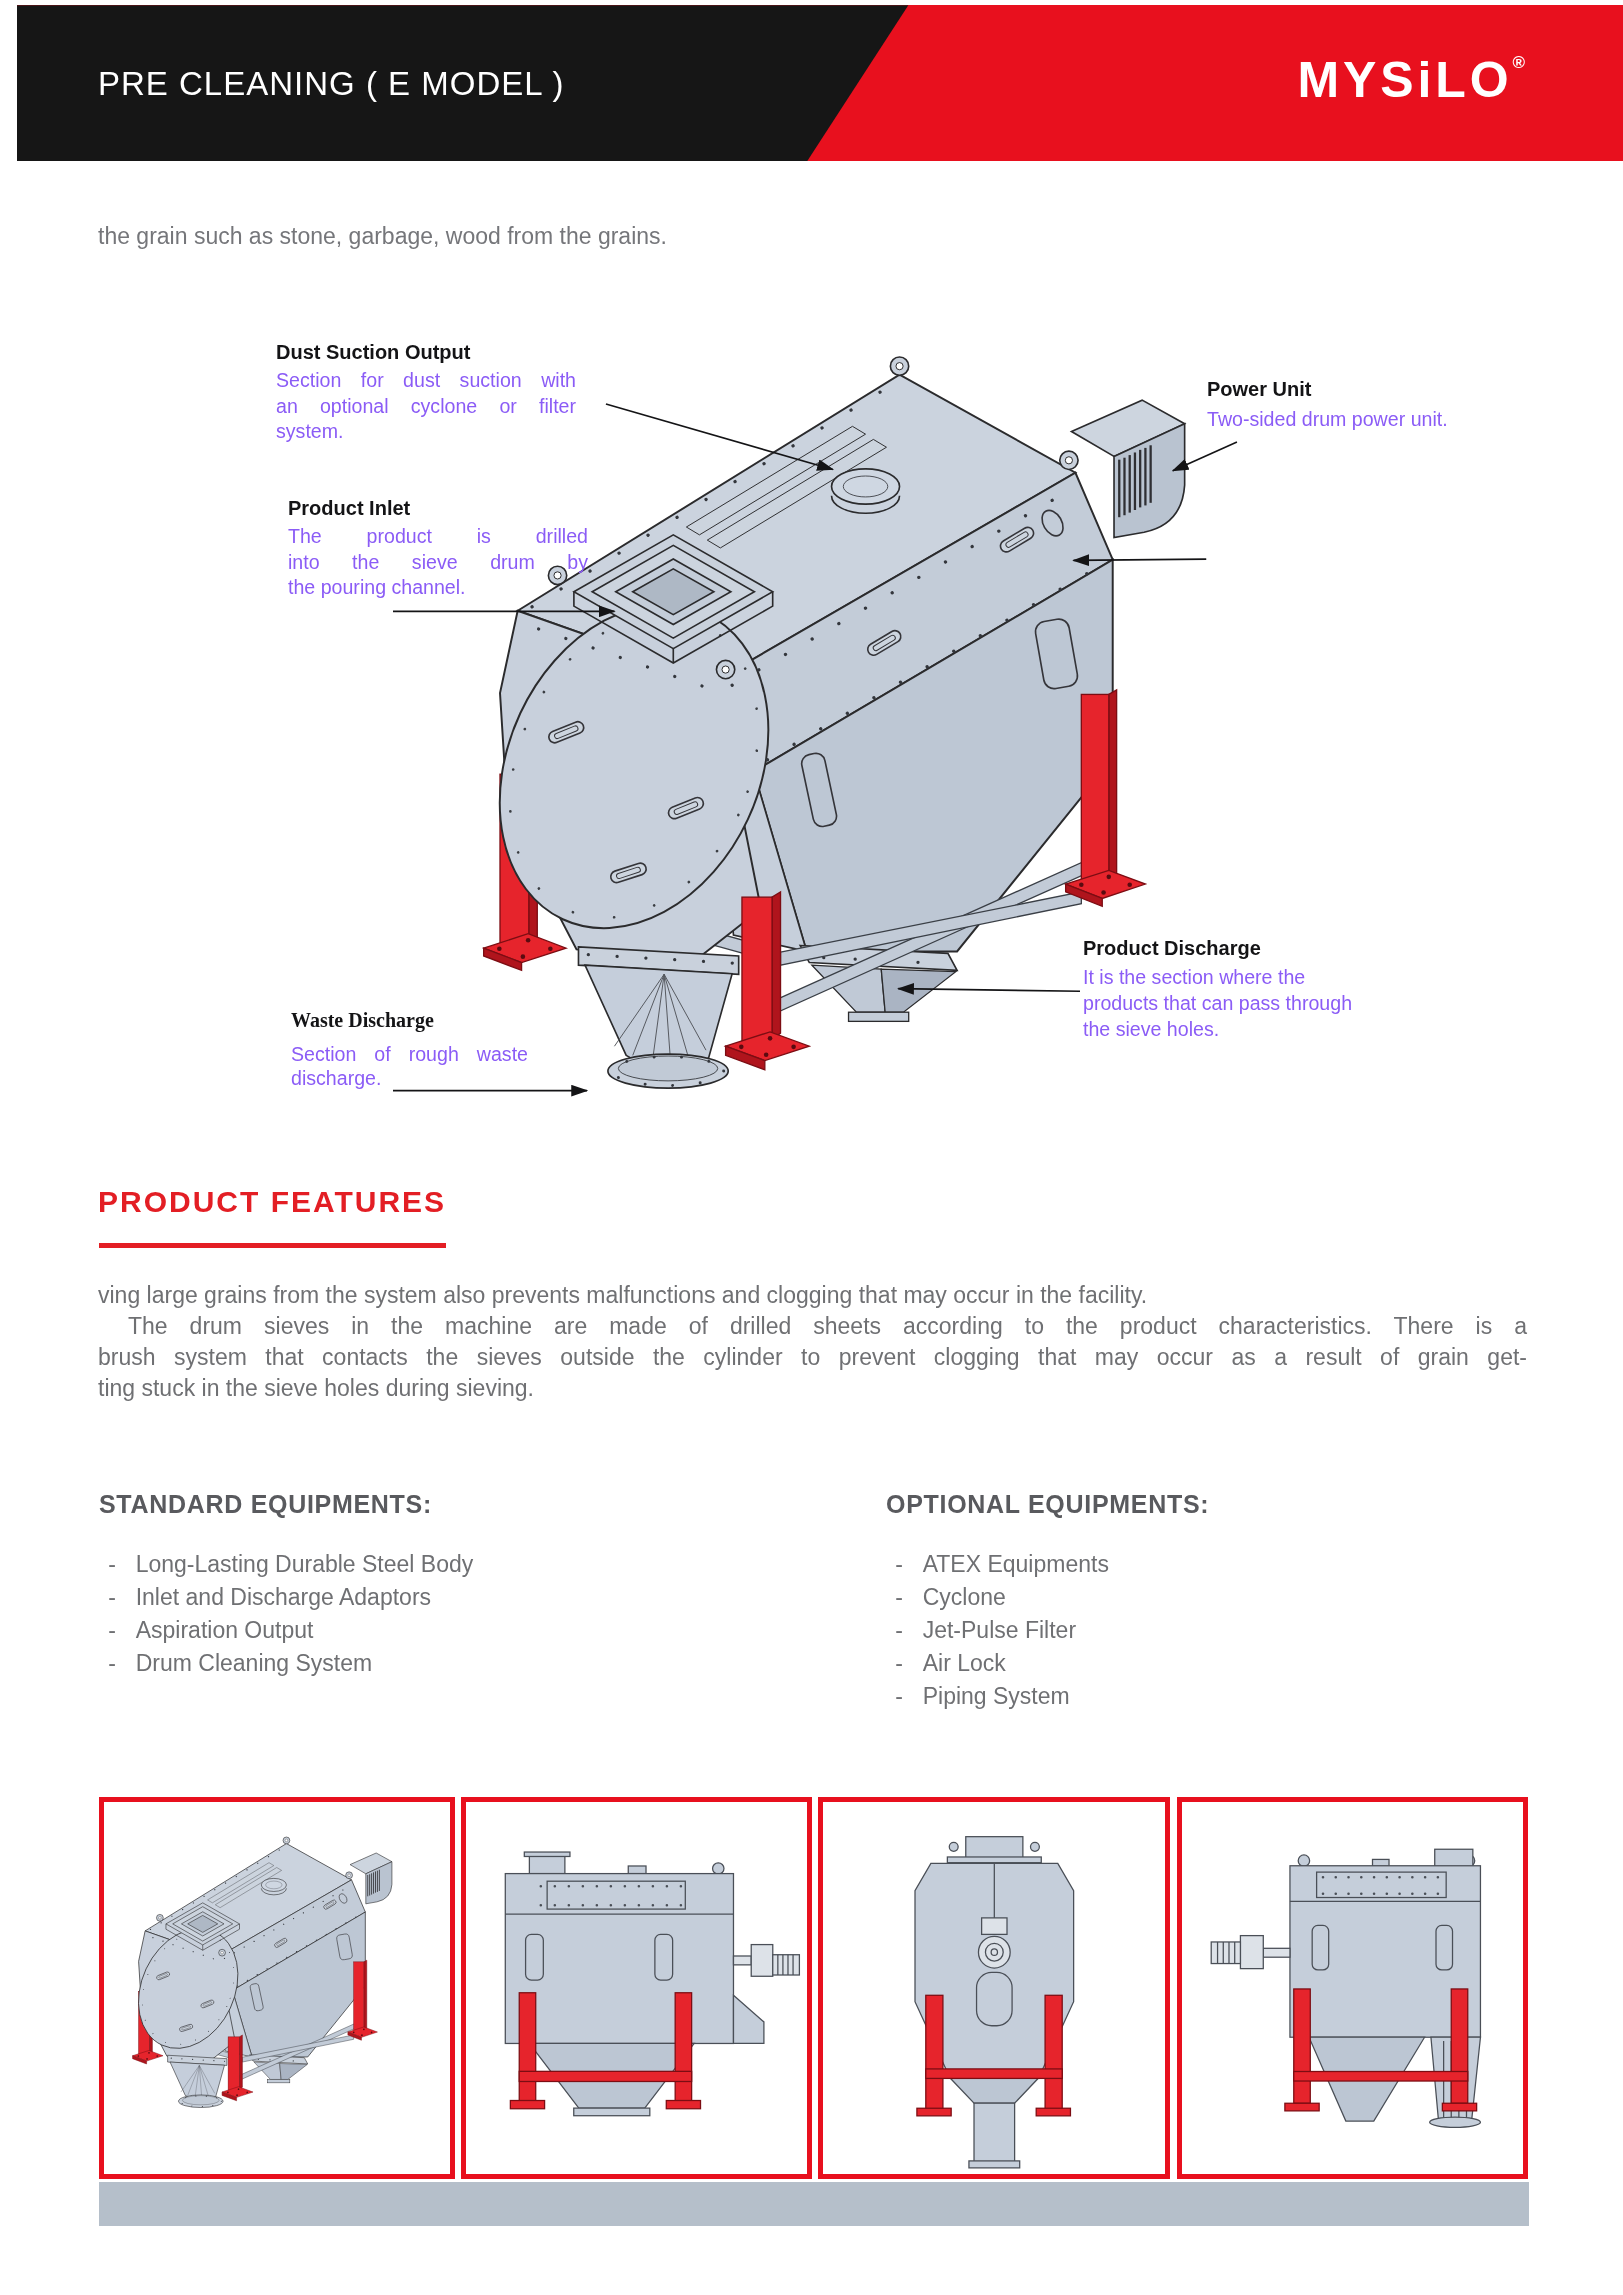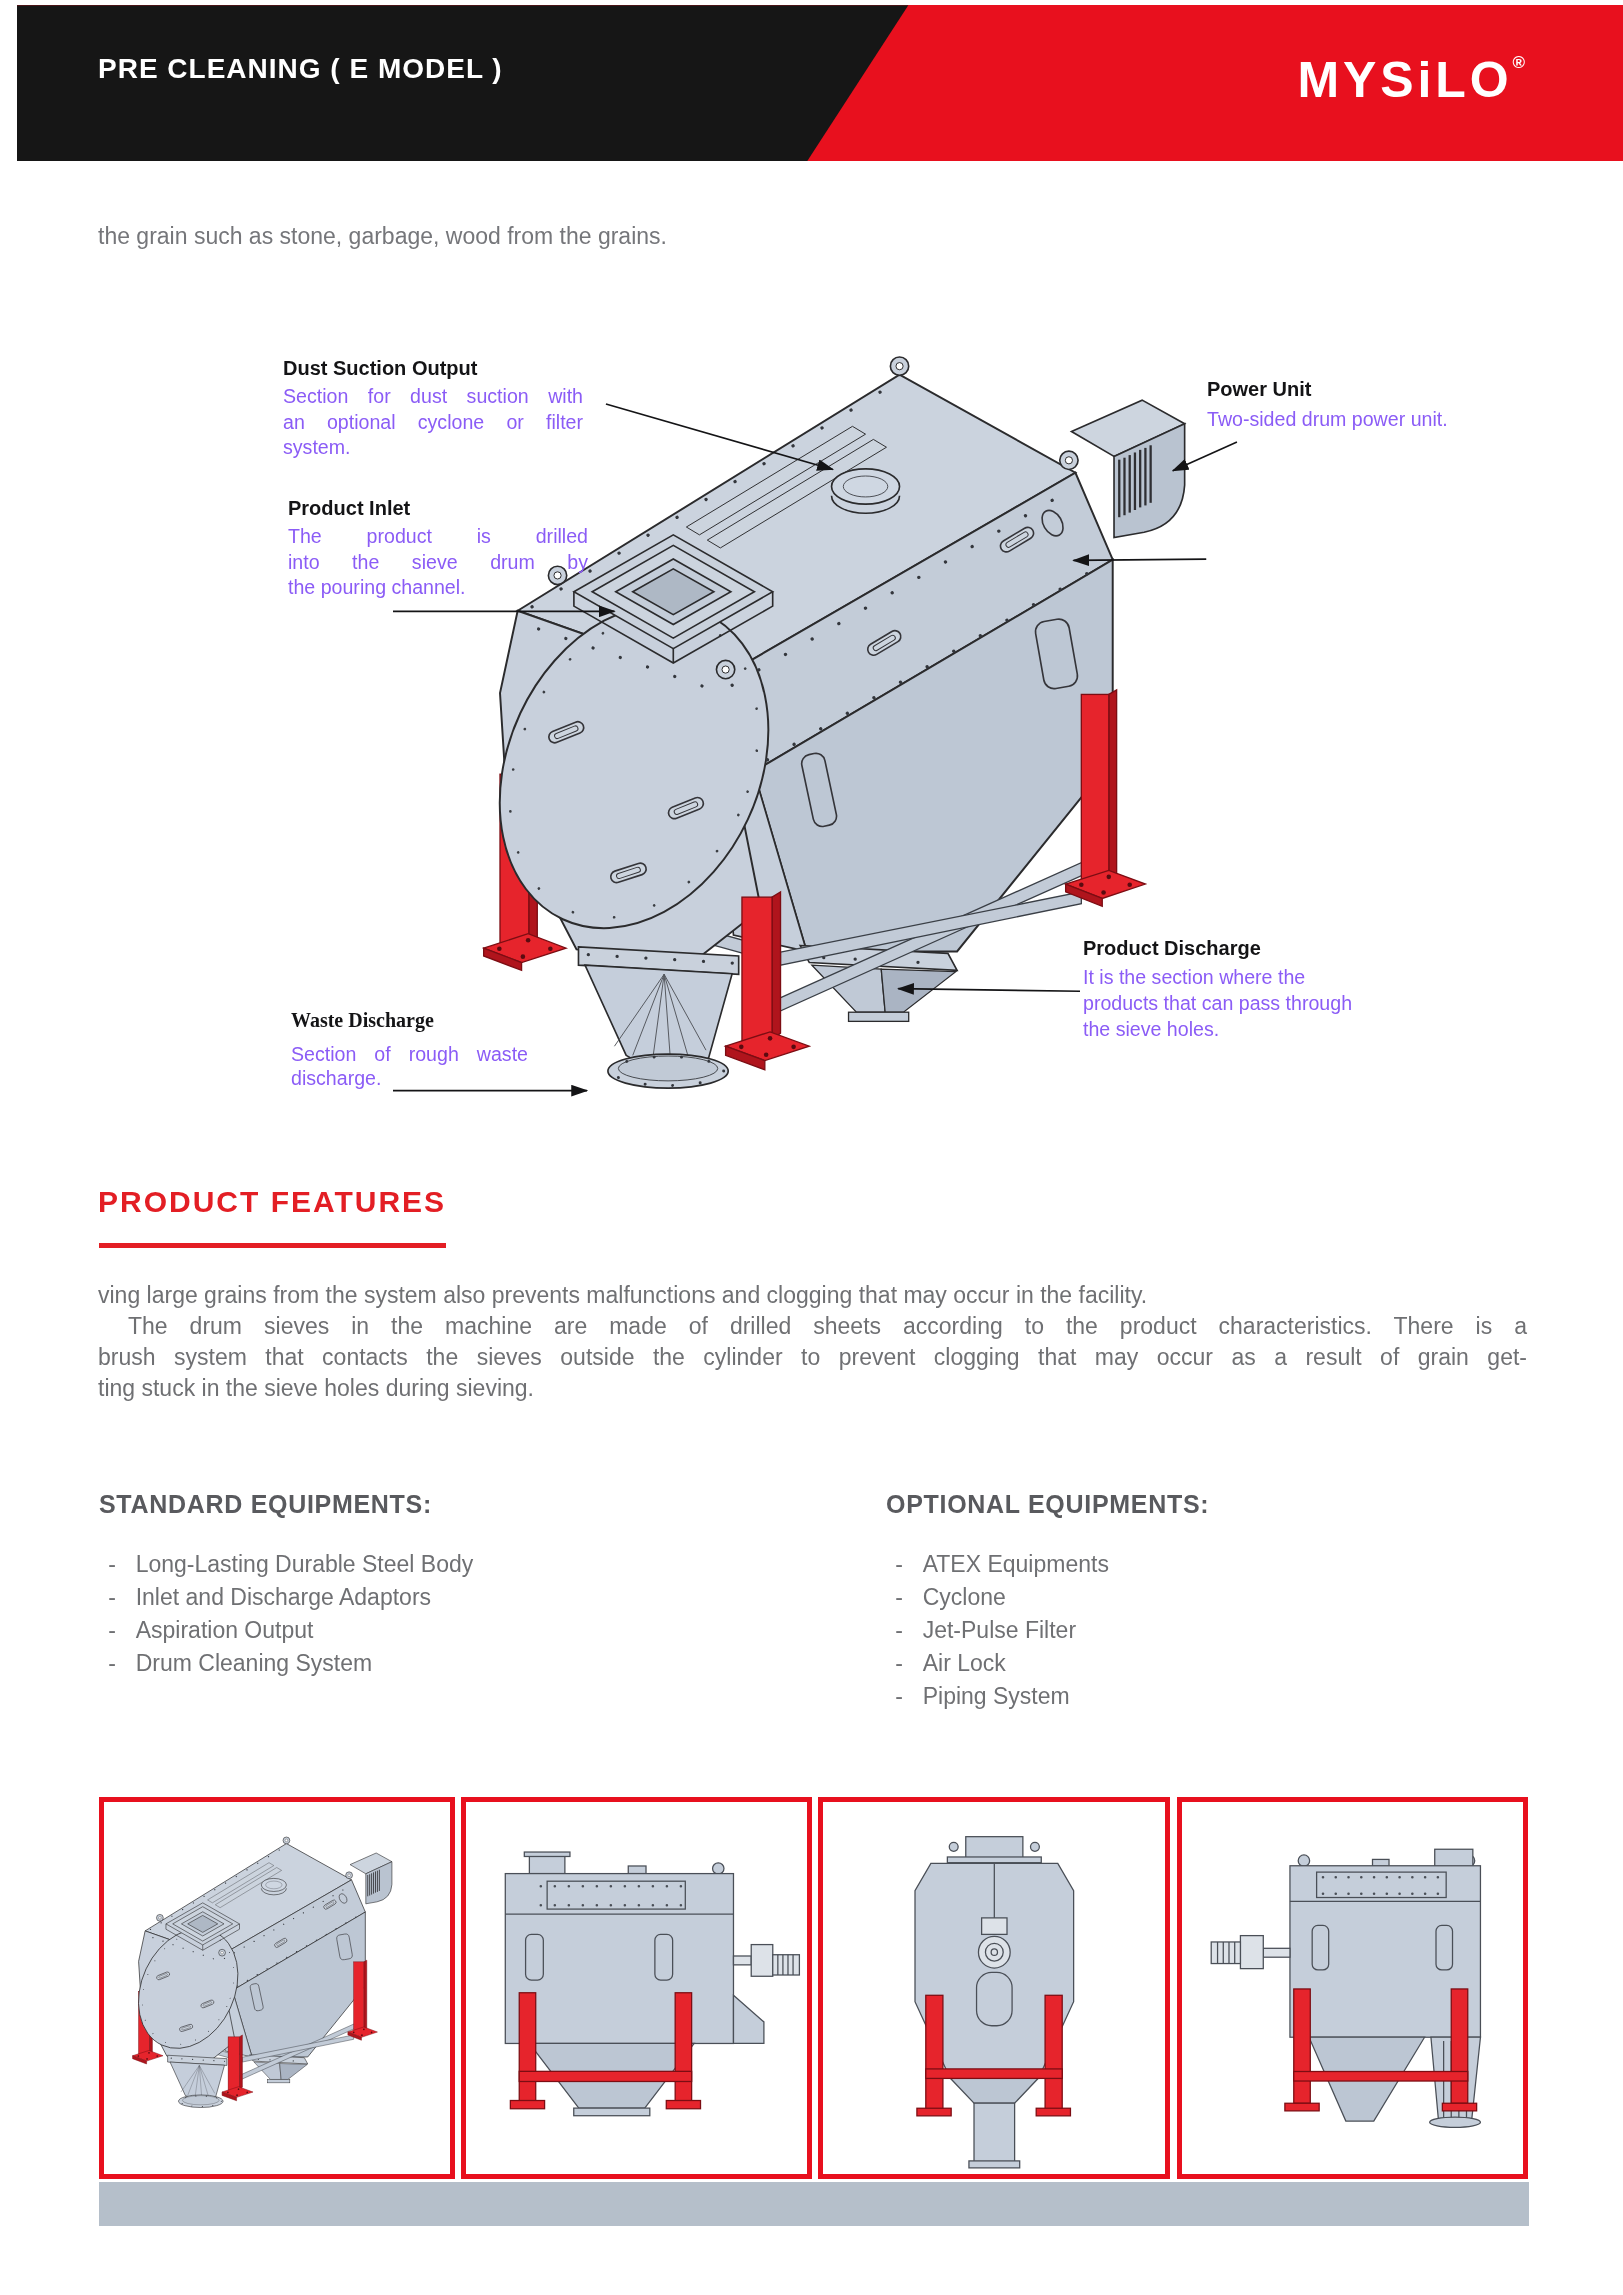--- a/index.html
+++ b/index.html
@@ -4,39 +4,39 @@
 <title>Pre Cleaning (E Model)</title>
 <style>
   html,body{margin:0;padding:0;background:#ffffff;}
   #page{position:relative;width:1623px;height:2295px;background:#ffffff;overflow:hidden;
         font-family:"Liberation Sans", sans-serif;}
 
   
   .hdr{position:absolute;left:17px;top:5.2px;width:1606px;height:156px;background:#e8101e;}
   .hdr-black{position:absolute;inset:0;background:#161616;
              clip-path:polygon(0 0,55.5% 0,49.2% 100%,0 100%);}
-  .hdr-title{position:absolute;left:81px;top:48px;color:#ffffff;font-size:28px;font-weight:700;
+  .hdr-title{position:absolute;left:81px;top:60px;color:#ffffff;font-size:33px;font-weight:400;
              letter-spacing:1px;white-space:nowrap;}
   .brand{position:absolute;right:98px;top:46px;color:#ffffff;font-size:50px;font-weight:700;
          letter-spacing:3.9px;white-space:nowrap;}
   .brand .reg{font-size:17px;vertical-align:29px;letter-spacing:0;}
 
   
   .intro{position:absolute;left:98px;top:221px;width:1429px;color:#75767a;font-size:23px;line-height:30px;}
   .line{display:block;}
   .j{text-align:justify;text-align-last:justify;}
   .ind{text-indent:30px;}
 
   
   .diagram-svg{position:absolute;left:393px;top:340px;width:949px;height:837px;}
   .lbl{position:absolute;color:#1d1d1f;}
   .lbl-title{font-size:20px;font-weight:700;line-height:23.6px;margin-bottom:3.9px;color:#141416;}
   .lbl-line{font-size:19.6px;line-height:25.5px;color:#8b5cf6;}
   .lbl-rt .lbl-line{line-height:29px;white-space:nowrap;}
-  .lbl-dust{left:283px;top:341px;width:300px;margin-top:16px;}
+  .lbl-dust{left:276px;top:341px;width:300px;}
   .lbl-inlet{left:288px;top:497px;width:300px;}
   .lbl-power{left:1207px;top:378px;width:366px;}
   .lbl-brush{left:1207px;top:525px;width:307px;}
   .lbl-discharge{left:1083px;top:937px;width:327px;}
   .lbl-discharge .lbl-line{line-height:26px;}
   .lbl-waste{left:291px;top:1009px;width:237px;}
   .lbl-waste .lbl-title{margin-bottom:9px;font-family:Liberation Serif, serif;}
   .lbl-waste .lbl-line{line-height:24px;}
 
   

